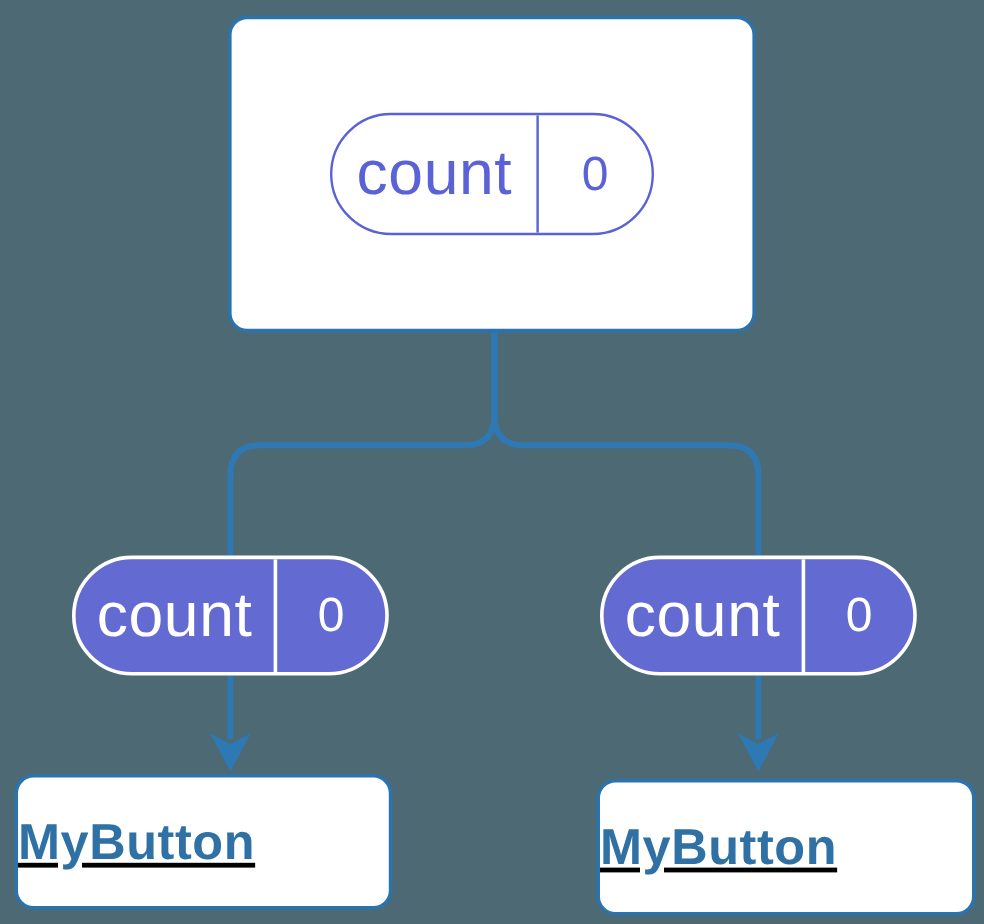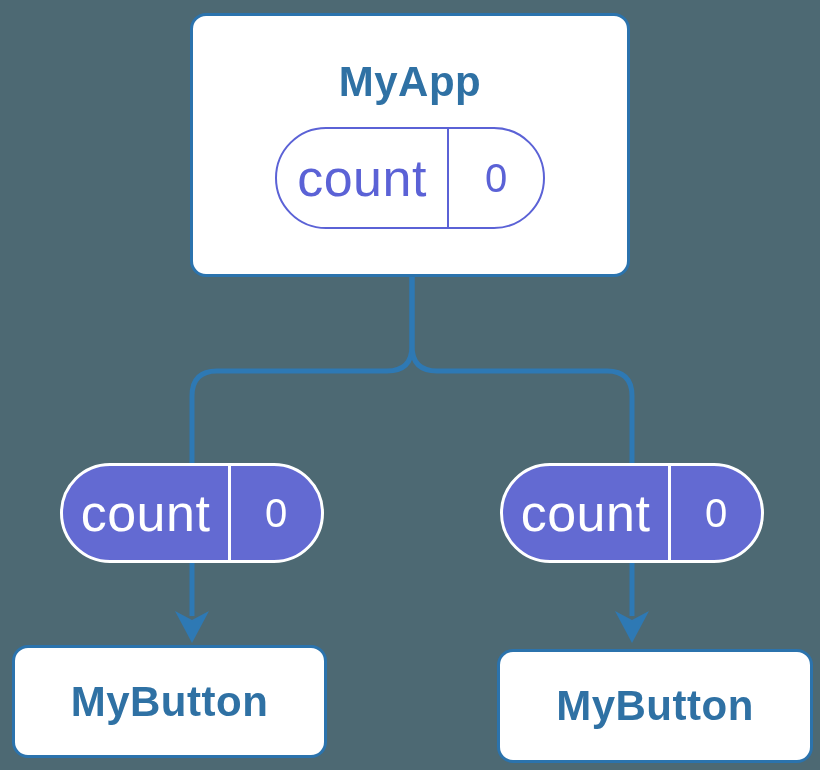--- a/index.html
+++ b/index.html
@@ -34,21 +34,21 @@
     display:flex;flex-direction:column;
     align-items:center;justify-content:center;gap:24px;
   }
   .card-title{
     font-size:42px;font-weight:600;
     color:var(--card-text);
     letter-spacing:0.5px;
     line-height:1;
   }
   .child-card{
-    display:flex;align-items:center;justify-content:center;
+    display:flex;align-items:center;text-decoration:underline;
   }
   #child-card-left{left:12px;top:645px;width:315px;height:113px;}
   #child-card-right{left:497px;top:649px;width:316px;height:114px;}
 
   .pill{
     display:flex;align-items:stretch;
     box-sizing:border-box;
     border-radius:999px;
     overflow:hidden;
   }
@@ -91,21 +91,20 @@
 <div id="canvas">
 
   <svg id="connector-svg" width="820" height="770" viewBox="0 0 820 770">
     <path class="connector-path" d="M 412 276 L 412 346 Q 412 371 387 371 L 217 371 Q 192 371 192 396 L 192 616"></path>
     <path class="connector-path" d="M 412 276 L 412 346 Q 412 371 437 371 L 607 371 Q 632 371 632 396 L 632 616"></path>
     <path class="arrowhead" d="M 175 611 L 192 643 L 209 611 L 192 620 Z"></path>
     <path class="arrowhead" d="M 615 611 L 632 643 L 649 611 L 632 620 Z"></path>
   </svg>
 
   <div class="card" id="root-card">
-    <div class="card-title">MyApp</div>
     <div class="pill outline">
       <div class="pill-label">count</div>
       <div class="pill-value">0</div>
     </div>
   </div>
 
   <div class="pill filled" id="state-pill-left">
     <div class="pill-label">count</div>
     <div class="pill-value">0</div>
   </div>

